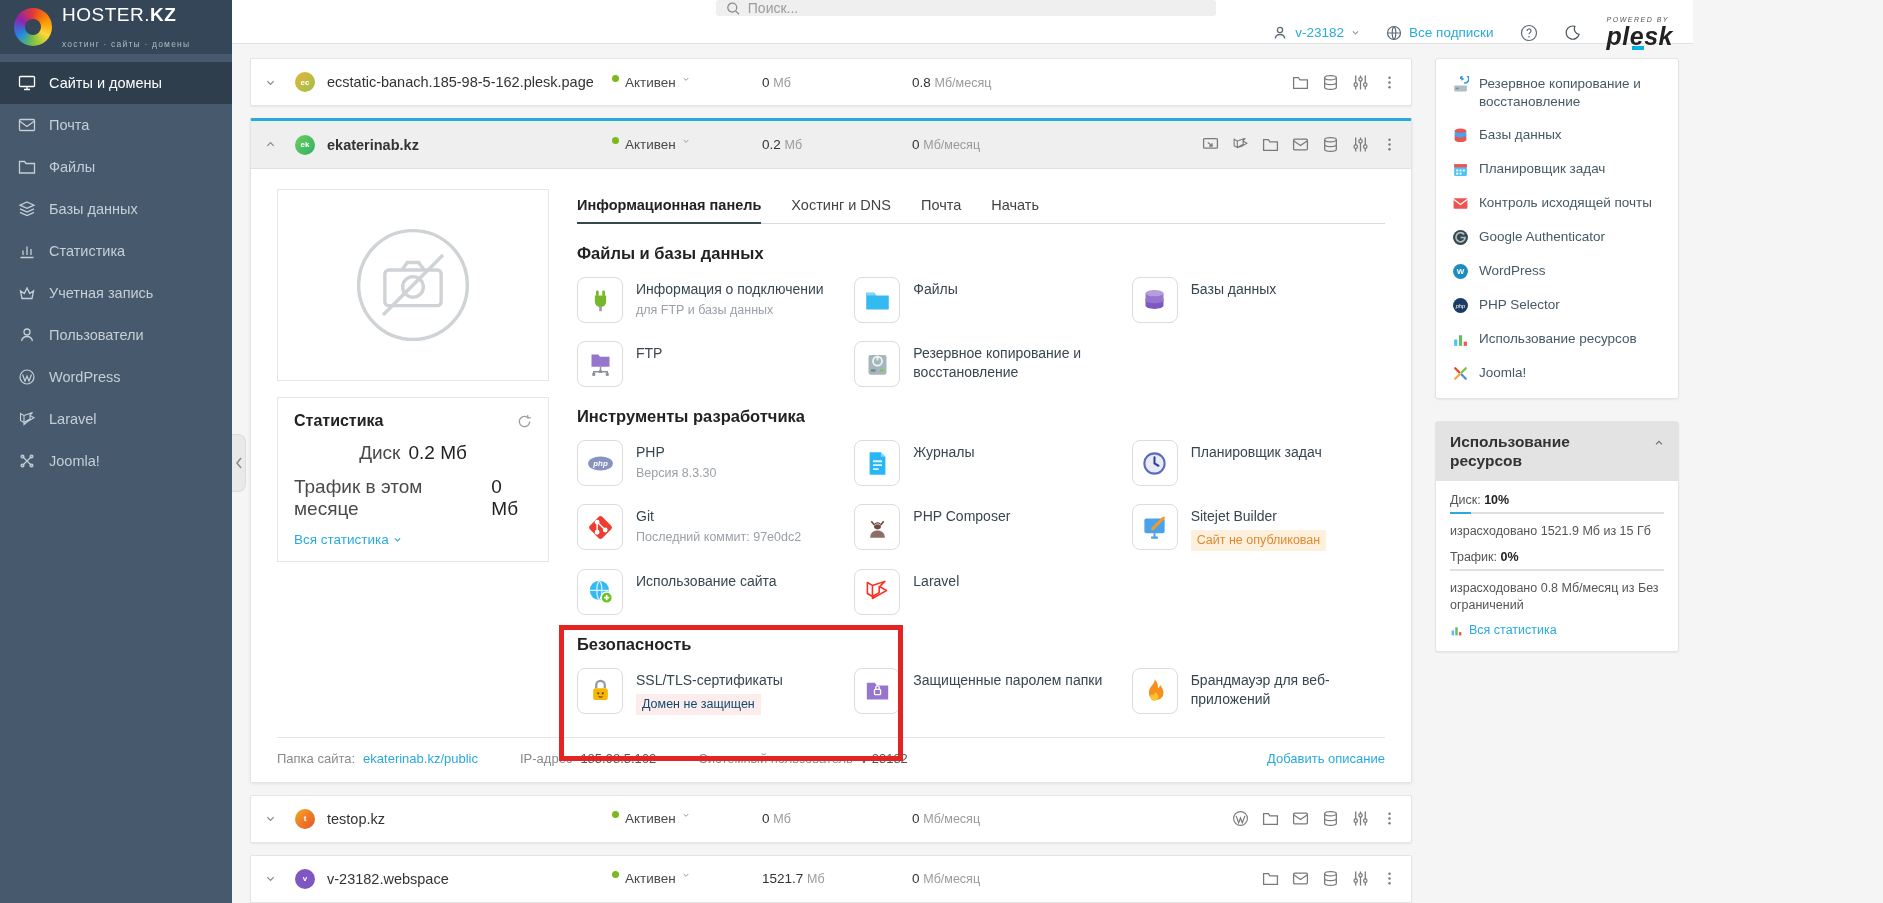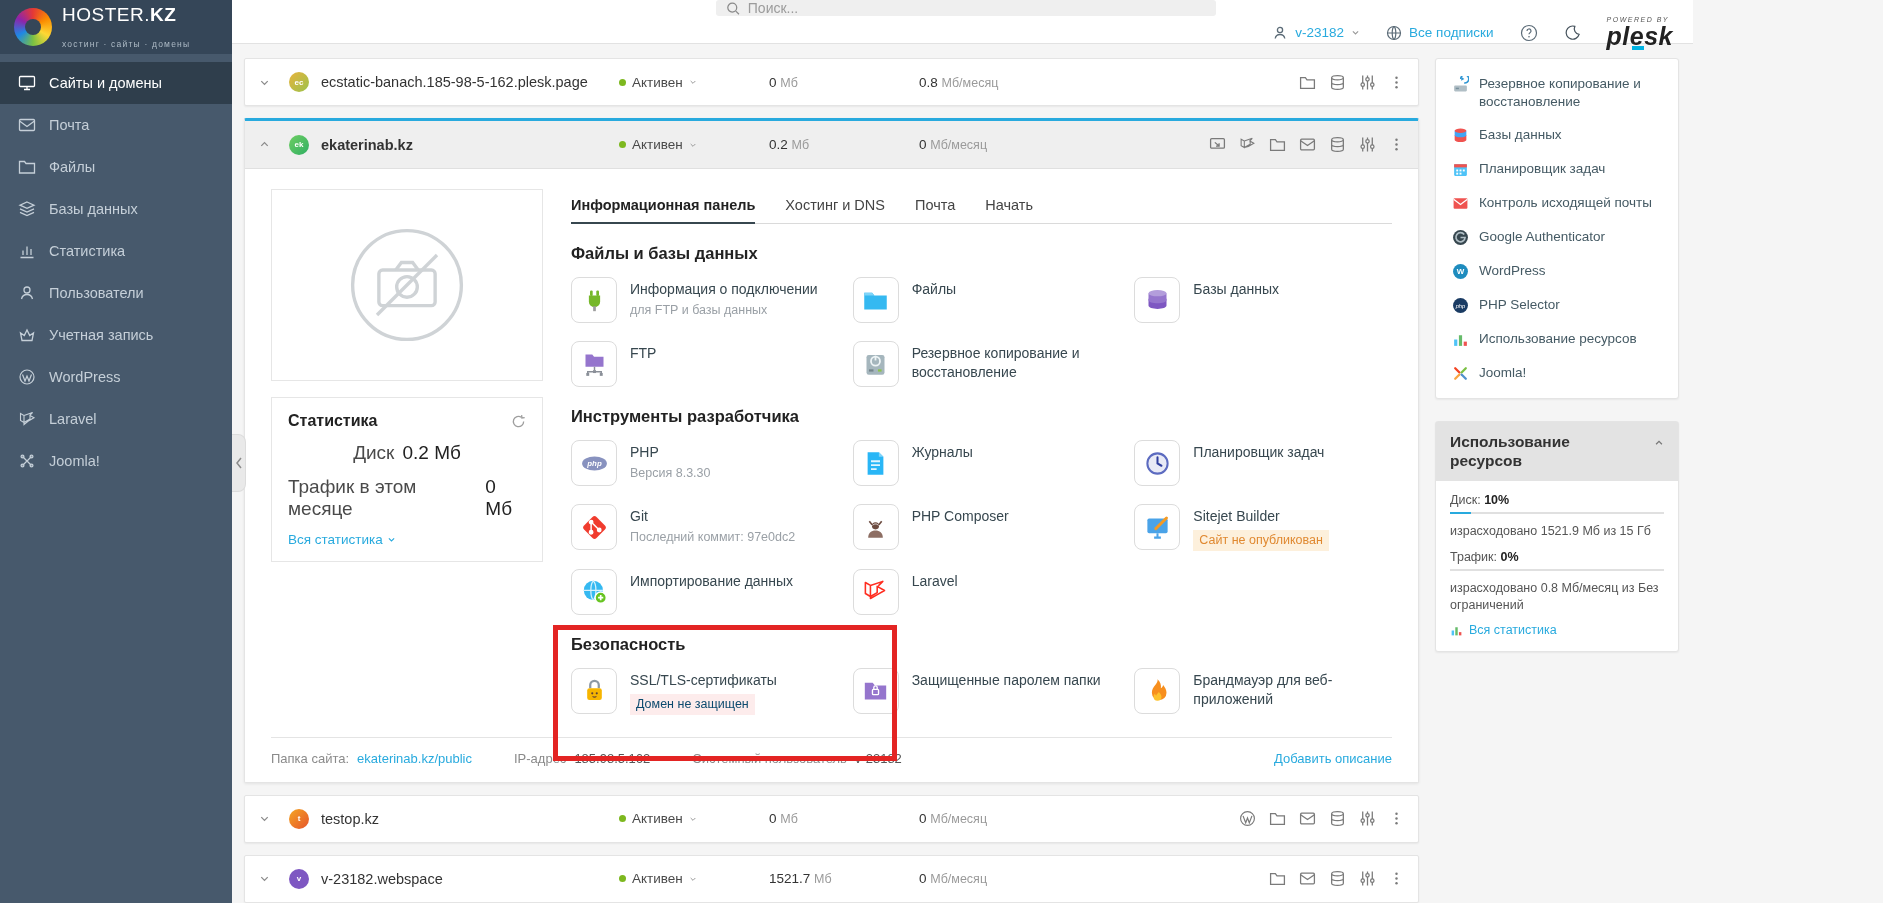--- a/index.html
+++ b/index.html
@@ -33,36 +33,36 @@
     font-family:"Liberation Sans","DejaVu Sans",sans-serif; }
   .search-box input::placeholder { color:#9b9b9b; }
   .topbar-right { margin-left:auto; display:flex; align-items:center; gap:26px; }
   .tb-link { display:flex; align-items:center; gap:7px; color:#28aade; font-size:13.5px; cursor:pointer; }
   .tb-icon { color:#5b6b77; display:flex; }
   .plesk-logo { text-align:left; line-height:1; position:relative; margin-left:0; cursor:pointer;font-style:italic; }
   .plesk-powered { font-size:7px; letter-spacing:1.5px; color:#555; margin-bottom:1px; }
   .plesk-word { font-size:25px; font-weight:bold; color:#222; letter-spacing:.5px; }
   .plesk-accent { position:absolute; left:25px; bottom:-1px; width:12px; height:4px; background:#00b3e3; }
 
-  .content { flex:1; display:flex; padding:14px 14px 0 12px; gap:16px; min-height:0; }
+  .content { flex:1; display:flex; padding:14px 14px 0 18px; gap:23px; min-height:0; }
   .cards { flex:1; min-width:0; }
 
   
   .domain-row { background:#fff; border:1px solid #e4e4e4; box-shadow:0 1px 2px rgba(0,0,0,.06);
     height:48px; display:flex; align-items:center; padding:0 14px; margin-bottom:12px; border-radius:2px; }
   .row-chevron { width:30px; color:#8a8a8a; cursor:pointer; display:flex; }
   .row-fav { width:32px; }
   .fav-circle { width:20px; height:20px; border-radius:50%; color:#fff; font-size:8px; font-weight:bold;
     display:flex; align-items:center; justify-content:center; }
   .fav-ec { background:linear-gradient(135deg,#e8b33c,#9bc24c); }
   .fav-ek { background:linear-gradient(135deg,#6fce63,#2faf63); }
   .fav-t  { background:linear-gradient(135deg,#f5a623,#e5542c); }
   .fav-v  { background:#7e57c2; }
   .row-name { flex:1; font-size:14.5px; color:#333; cursor:pointer; }
-  .row-status { width:150px; display:flex; align-items:center; gap:6px; font-size:13.5px; color:#4a4a4a; cursor:pointer; }
+  .row-status { width:150px; display:flex; gap:6px; font-size:13.5px; color:#4a4a4a; cursor:pointer; }
   .dot { width:7px; height:7px; border-radius:50%; background:#7db81f; }
   .chev-sm { color:#9a9a9a; display:flex; }
   .row-size, .row-traffic { font-size:13.5px; }
   .row-size { width:150px; }
   .row-traffic { width:250px; }
   .val { color:#333; }
   .unit { color:#9a9a9a; font-size:12.5px; }
   .row-actions { width:235px; display:flex; justify-content:flex-end; align-items:center; gap:13px; }
   .act { display:flex; cursor:pointer; }
 
@@ -164,30 +164,30 @@
         <span>Базы данных</span>
       </div>
       <div class="menu-item">
         <svg viewBox="0 0 18 18" fill="none" stroke="currentColor" stroke-width="1.3">
             <path d="M2.5 15.5h13M5 13V8.5M9 13V4.5M13 13V7"></path>
           </svg>
         <span>Статистика</span>
       </div>
       <div class="menu-item">
         <svg viewBox="0 0 18 18" fill="none" stroke="currentColor" stroke-width="1.3">
+            <path d="M4 14.5h10M4 14.5L2.5 7l3.8 2.5L9 4l2.7 5.5L15.5 7 14 14.5z"></path>
+          </svg>
+        <span>Учетная запись</span>
+      </div>
+      <div class="menu-item">
+        <svg viewBox="0 0 18 18" fill="none" stroke="currentColor" stroke-width="1.3">
             <circle cx="9" cy="6" r="3"></circle>
             <path d="M3.5 15c.7-3 2.9-4.5 5.5-4.5s4.8 1.5 5.5 4.5"></path>
           </svg>
         <span>Пользователи</span>
-      </div>
-      <div class="menu-item">
-        <svg viewBox="0 0 18 18" fill="none" stroke="currentColor" stroke-width="1.3">
-            <path d="M4 14.5h10M4 14.5L2.5 7l3.8 2.5L9 4l2.7 5.5L15.5 7 14 14.5z"></path>
-          </svg>
-        <span>Учетная запись</span>
       </div>
       <div class="menu-item">
         <svg viewBox="0 0 18 18" fill="none" stroke="currentColor" stroke-width="1.2">
             <circle cx="9" cy="9" r="7"></circle>
             <path d="M4.5 6.5L7 13l2-5 2 5 2.5-6.5"></path>
           </svg>
         <span>WordPress</span>
       </div>
       <div class="menu-item">
         <svg viewBox="0 0 18 18" fill="none" stroke="currentColor" stroke-width="1.1">
@@ -562,21 +562,21 @@
                 </div>
                 <div class="tile">
                   <span class="tile-icon">
                       <svg viewBox="0 0 24 24">
                         <circle cx="11" cy="11" r="8.5" fill="#35b9f1"></circle>
                         <path d="M2.5 11h17M11 2.6c3 2.4 3 14.4 0 16.8M11 2.6c-3 2.4-3 14.4 0 16.8" stroke="#d6f2fd" stroke-width="1.1" fill="none"></path>
                         <circle cx="17.5" cy="17.5" r="5" fill="#67c421" stroke="#fff" stroke-width="1.3"></circle>
                         <path d="M17.5 15.2v4.6M15.2 17.5h4.6" stroke="#fff" stroke-width="1.5"></path>
                       </svg>
                     </span>
-                  <span class="tile-label">Импортирование данных</span>
+                  <span class="tile-label">Использование сайта</span>
                 </div>
                 <div class="tile">
                   <span class="tile-icon">
                       <svg viewBox="0 0 24 24" fill="none" stroke="#ff2d20" stroke-width="1.4" stroke-linejoin="round">
                         <path d="M3 4l4.5 2.6v9.8L3 13.8zM7.5 6.6L18.5 3l-4 4M7.5 16.4l6-3.4V7.4l6.5 3.7-6 3.5-6.5 3.6z"></path>
                       </svg>
                     </span>
                   <span class="tile-label">Laravel</span>
                 </div>
               </div>

